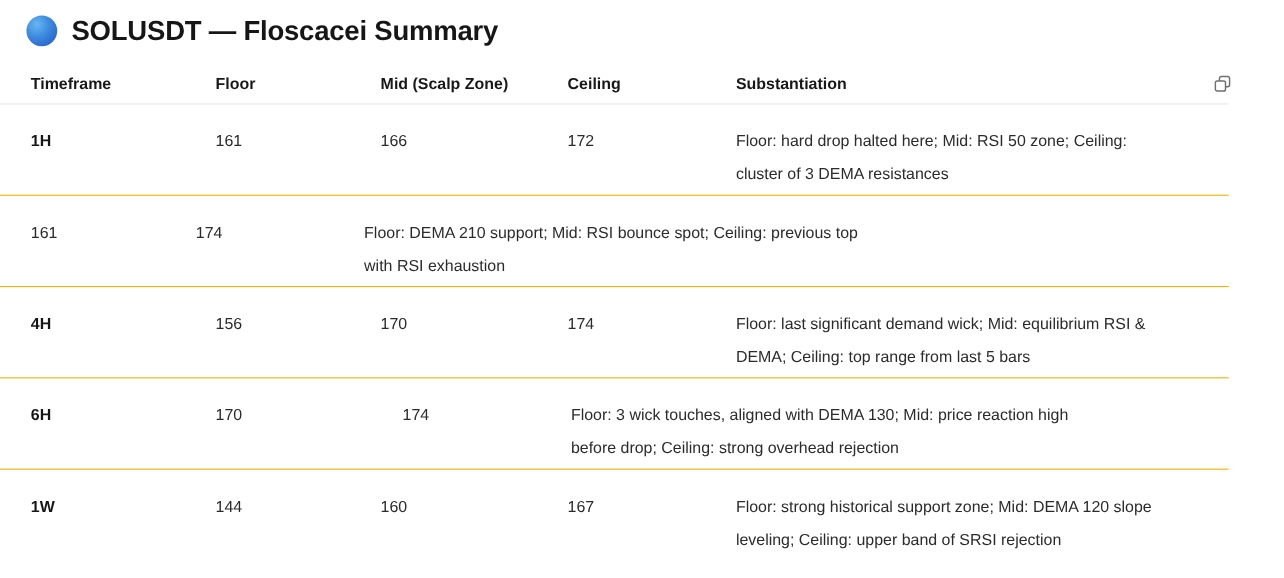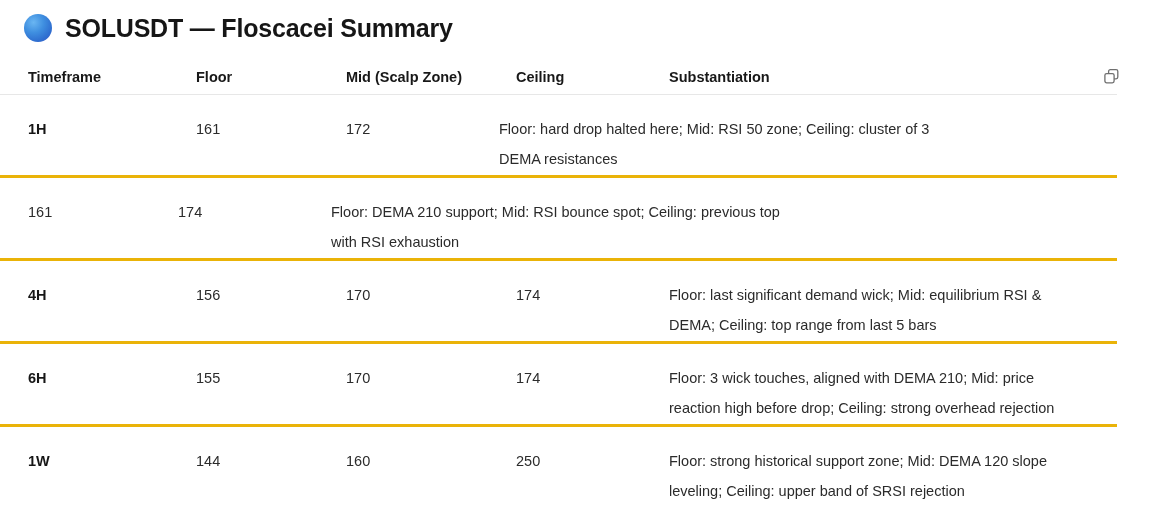--- a/index.html
+++ b/index.html
@@ -63,21 +63,21 @@
     height: 36px;
     align-items: center;
     border-bottom: 1px solid #e7e7e7;
     margin-right: 50px;
     padding-right: 0;
     width: 1117px;
     box-sizing: border-box;
   }
   .body-row {
     height: 83px;
-    border-bottom: 3px solid #eab308;
+    border-bottom: 1px solid #eab308;
     margin-right: 50px;
     width: 1117px;
     box-sizing: border-box;
     padding-top: 19px;
   }
   .body-row.last {
     border-bottom: none;
   }
 
   .c-timeframe { width: 168px; flex: 0 0 168px; }
@@ -146,48 +146,48 @@
             <rect x="5.6" y="1.6" width="9.2" height="9.2" rx="1.7" stroke="#6f6f6f" stroke-width="1.3"></rect>
             <rect x="1.9" y="5.6" width="9.2" height="9.2" rx="1.7" fill="#ffffff" stroke="#6f6f6f" stroke-width="1.3"></rect>
           </svg>
         </span>
       </div>
     </div>
 
     <div class="trow body-row">
       <div class="cell tf c-timeframe">1H</div>
       <div class="cell c-floor">161</div>
+      <div class="cell c-mid">166</div>
       <div class="cell c-ceiling">172</div>
       <div class="cell sub c-sub">Floor: hard drop halted here; Mid: RSI 50 zone; Ceiling: cluster of 3 DEMA resistances</div>
     </div>
 
     <div class="trow body-row">
       <div class="cell c-floor">161</div>
       <div class="cell c-ceiling">174</div>
       <div class="cell sub c-sub">Floor: DEMA 210 support; Mid: RSI bounce spot; Ceiling: previous top with RSI exhaustion</div>
     </div>
 
     <div class="trow body-row">
       <div class="cell tf c-timeframe">4H</div>
       <div class="cell c-floor">156</div>
       <div class="cell c-mid">170</div>
       <div class="cell c-ceiling">174</div>
       <div class="cell sub c-sub">Floor: last significant demand wick; Mid: equilibrium RSI &amp; DEMA; Ceiling: top range from last 5 bars</div>
     </div>
 
     <div class="trow body-row">
       <div class="cell tf c-timeframe">6H</div>
-      <div class="cell c-floor">155</div>
       <div class="cell c-mid">170</div>
       <div class="cell c-ceiling">174</div>
-      <div class="cell sub c-sub">Floor: 3 wick touches, aligned with DEMA 210; Mid: price reaction high before drop; Ceiling: strong overhead rejection</div>
+      <div class="cell sub c-sub">Floor: 3 wick touches, aligned with DEMA 130; Mid: price reaction high before drop; Ceiling: strong overhead rejection</div>
     </div>
 
     <div class="trow body-row last">
       <div class="cell tf c-timeframe">1W</div>
       <div class="cell c-floor">144</div>
       <div class="cell c-mid">160</div>
-      <div class="cell c-ceiling">250</div>
+      <div class="cell c-ceiling">167</div>
       <div class="cell sub c-sub">Floor: strong historical support zone; Mid: DEMA 120 slope leveling; Ceiling: upper band of SRSI rejection</div>
     </div>
 
   </div>
 </div>
 
 </body></html>

